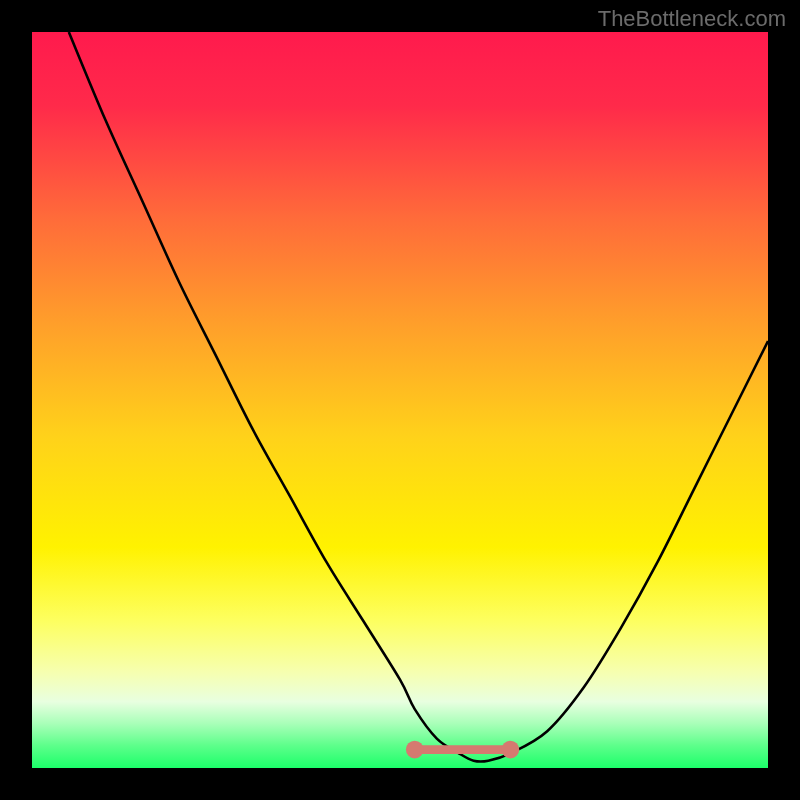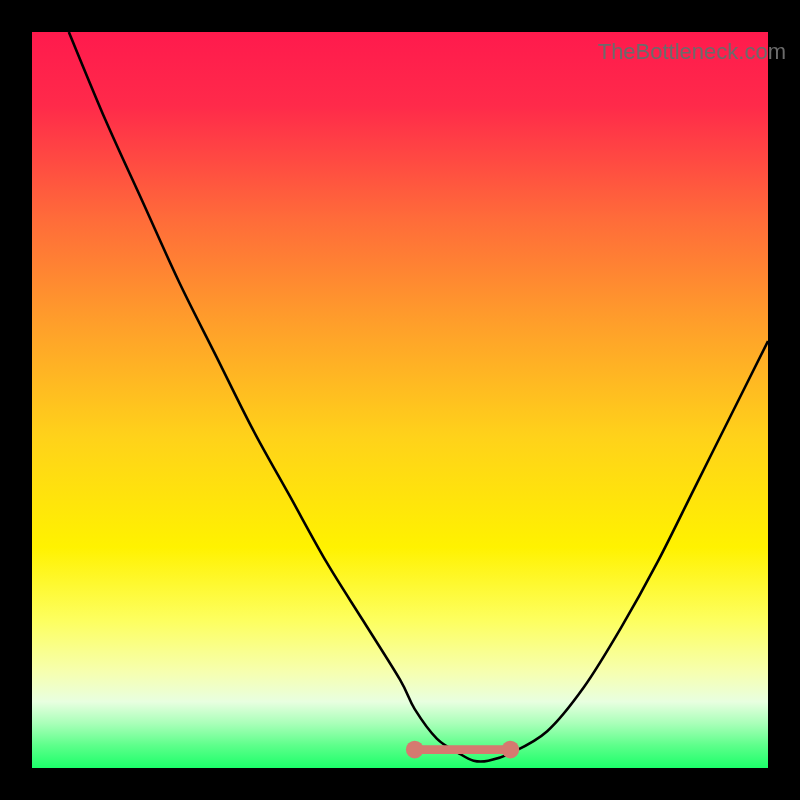--- a/index.html
+++ b/index.html
@@ -12,21 +12,20 @@
     font-family: Arial, sans-serif;
   }
   .watermark {
     position: absolute;
     top: 6px;
     right: 14px;
     color: #6b6b6b;
     font-size: 22px;
     font-weight: 500;
     z-index: 10;
-    margin-top: 33px;
   }
   .plot-frame {
     position: absolute;
     top: 32px;
     left: 32px;
     width: 736px;
     height: 736px;
     overflow: hidden;
   }
   .gradient-bg {

